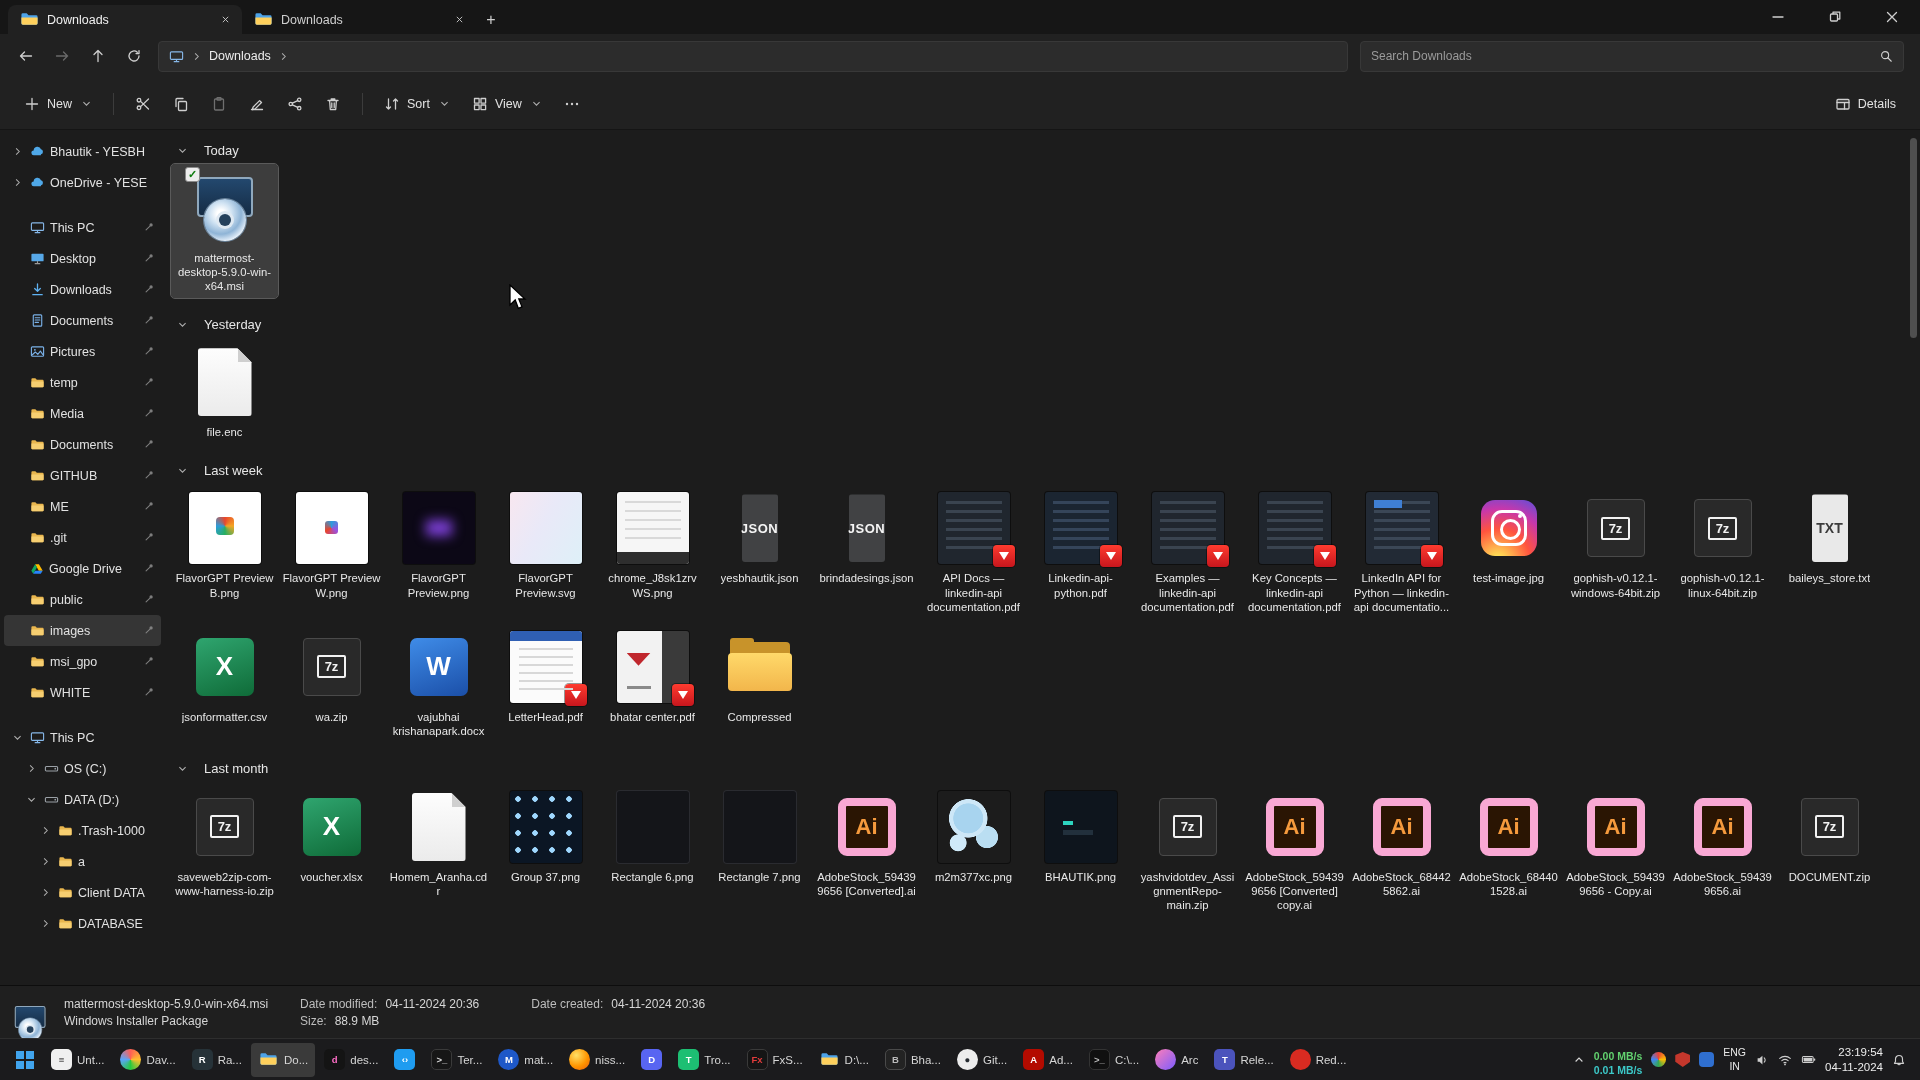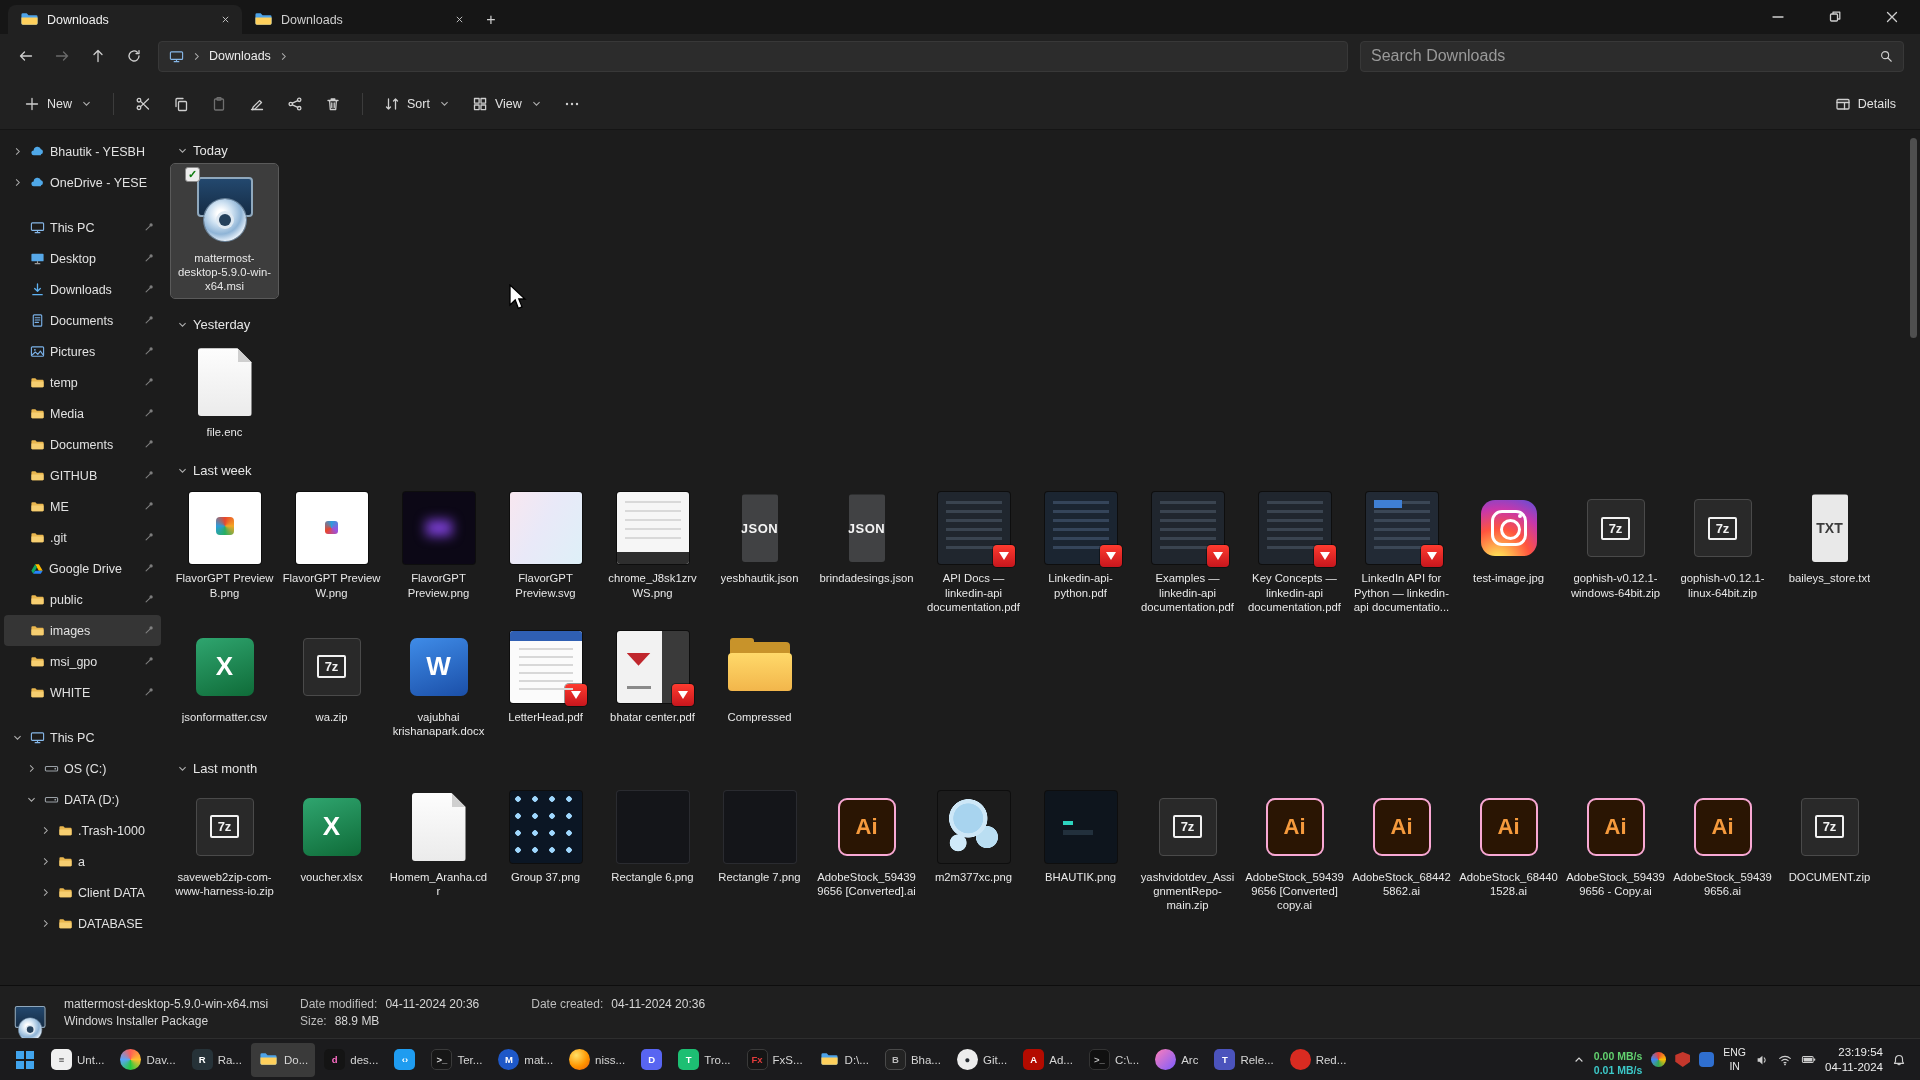--- a/index.html
+++ b/index.html
@@ -26,21 +26,21 @@
   
   #navbar{position:absolute;top:34px;left:0;right:0;height:44px;background:#212121;
     display:flex;align-items:center;padding:0 8px;}
   .navbtn{width:36px;height:34px;border-radius:4px;display:flex;align-items:center;justify-content:center;}
   #addressbar{width:1190px;height:31px;margin-left:6px;background:#2c2c2c;border:1px solid #383838;
     border-radius:4px;display:flex;align-items:center;gap:7px;padding:0 10px;font-size:12.5px;}
   .crumb{color:#ececec;}
   #searchbar{flex:1;height:31px;margin:0 8px 0 12px;background:#2c2c2c;border:1px solid #383838;
     border-radius:4px;display:flex;align-items:center;padding:0 10px;gap:8px;}
   #searchbar input{flex:1;background:transparent;border:none;outline:none;color:#5eead4;
-    font-size:16px;font-family:inherit;}
+    font-size:12px;font-family:inherit;}
   #searchbar input::placeholder{color:#9a9a9a;}
 
   
   #toolbar{position:absolute;top:78px;left:0;right:0;height:52px;background:#212121;
     border-bottom:1px solid #151515;display:flex;align-items:center;padding:0 14px;gap:2px;}
   .tbtn{display:flex;align-items:center;gap:7px;padding:8px 10px;border-radius:4px;
     color:#e2e2e2;font-size:12.5px;}
   .tico{width:36px;height:34px;border-radius:4px;display:flex;align-items:center;justify-content:center;}
   .tico.dim{opacity:.45;}
   .tdiv{width:1px;height:22px;background:#3c3c3c;margin:0 9px;flex:none;}
@@ -55,21 +55,21 @@
   .sb-item.sel{background:#353535;}
   .sb-item.gap{margin-top:14px;justify-content:center;}
   .sb-chev{width:15px;flex:none;display:flex;justify-content:center;}
   .sb-label{flex:1;overflow:hidden;text-overflow:ellipsis;}
   .sb-pin{margin-left:auto;flex:none;opacity:.85;}
 
   
   #content{position:absolute;top:130px;left:165px;right:14px;bottom:95px;background:#1c1c1c;
     padding:8px 0 0 6px;overflow:hidden;}
   .group{margin-bottom:12px;}
-  .ghdr{display:flex;align-items:center;gap:5px;height:24px;margin-left:6px;
+  .ghdr{display:flex;align-items:center;gap:16px;height:24px;margin-left:6px;
     color:#e6e6e6;font-size:13px;}
   .grid{display:flex;flex-wrap:wrap;align-items:flex-start;}
   .tile{width:107px;padding:4px 2px 5px;margin:2px 0;border-radius:4px;display:flex;
     flex-direction:column;align-items:center;position:relative;}
   .tile.selected{background:#3d3d3d;outline:1px solid #5a5a5a;}
   .thumbwrap{width:100%;height:80px;display:flex;align-items:center;justify-content:center;position:relative;}
   .fname{margin-top:3px;font-size:11.3px;line-height:1.25;color:#e8e8e8;text-align:center;
     max-width:99px;overflow:hidden;display:-webkit-box;-webkit-line-clamp:4;-webkit-box-orient:vertical;
     overflow-wrap:anywhere;word-break:break-word;}
   .chk{position:absolute;top:-1px;left:12px;width:15px;height:15px;background:#ededed;
@@ -88,21 +88,21 @@
     color:#f5f5f5;font-size:13px;letter-spacing:.5px;}
   .i-txt{background:#e9e9e9;clip-path:polygon(0 0,42px 0,56px 14px,56px 68px,0 68px);
     color:#3c3c3c;font-size:14px;}
   .i-7z{width:58px;height:58px;background:#292929;border:1px solid #4a4a4a;border-radius:4px;
     display:flex;align-items:center;justify-content:center;}
   .zbox{border:2px solid #f2f2f2;color:#f2f2f2;font-weight:bold;font-size:13px;padding:2px 6px;border-radius:2px;}
   .i-xlsx,.i-docx,.i-ai{width:58px;height:58px;border-radius:7px;display:flex;align-items:center;
     justify-content:center;font-weight:bold;color:#fff;}
   .i-xlsx{background:linear-gradient(160deg,#2fa56f,#0f6b38);font-size:26px;}
   .i-docx{background:linear-gradient(160deg,#3f8ce8,#1b4fa8);font-size:26px;}
-  .i-ai{background:#2a1503;border:2px solid #f9a8d4;border-radius:9px;color:#f59a3d;font-size:22px;}
+  .i-ai{background:#2a1503;border:8px solid #f9a8d4;border-radius:9px;color:#f59a3d;font-size:22px;}
   .i-insta{width:56px;height:56px;border-radius:14px;
     background:radial-gradient(circle at 30% 110%,#ffdd55 8%,#ff543e 45%,#c837ab 72%,#5851db 100%);}
   .insta-ring{position:absolute;inset:10px;border:3.5px solid #fff;border-radius:11px;}
   .i-insta::before{content:"";position:absolute;left:50%;top:50%;width:15px;height:15px;margin:-9px;
     border:3px solid #fff;border-radius:50%;}
   .i-insta::after{content:"";position:absolute;right:15px;top:14px;width:4px;height:4px;background:#fff;border-radius:50%;}
   .i-folder{width:64px;height:52px;}
   .f-back{position:absolute;left:2px;top:1px;width:60px;height:46px;background:#c8932a;border-radius:4px;}
   .f-back::before{content:"";position:absolute;top:-4px;left:0;width:24px;height:8px;background:#c8932a;
     border-radius:3px 3px 0 0;}

